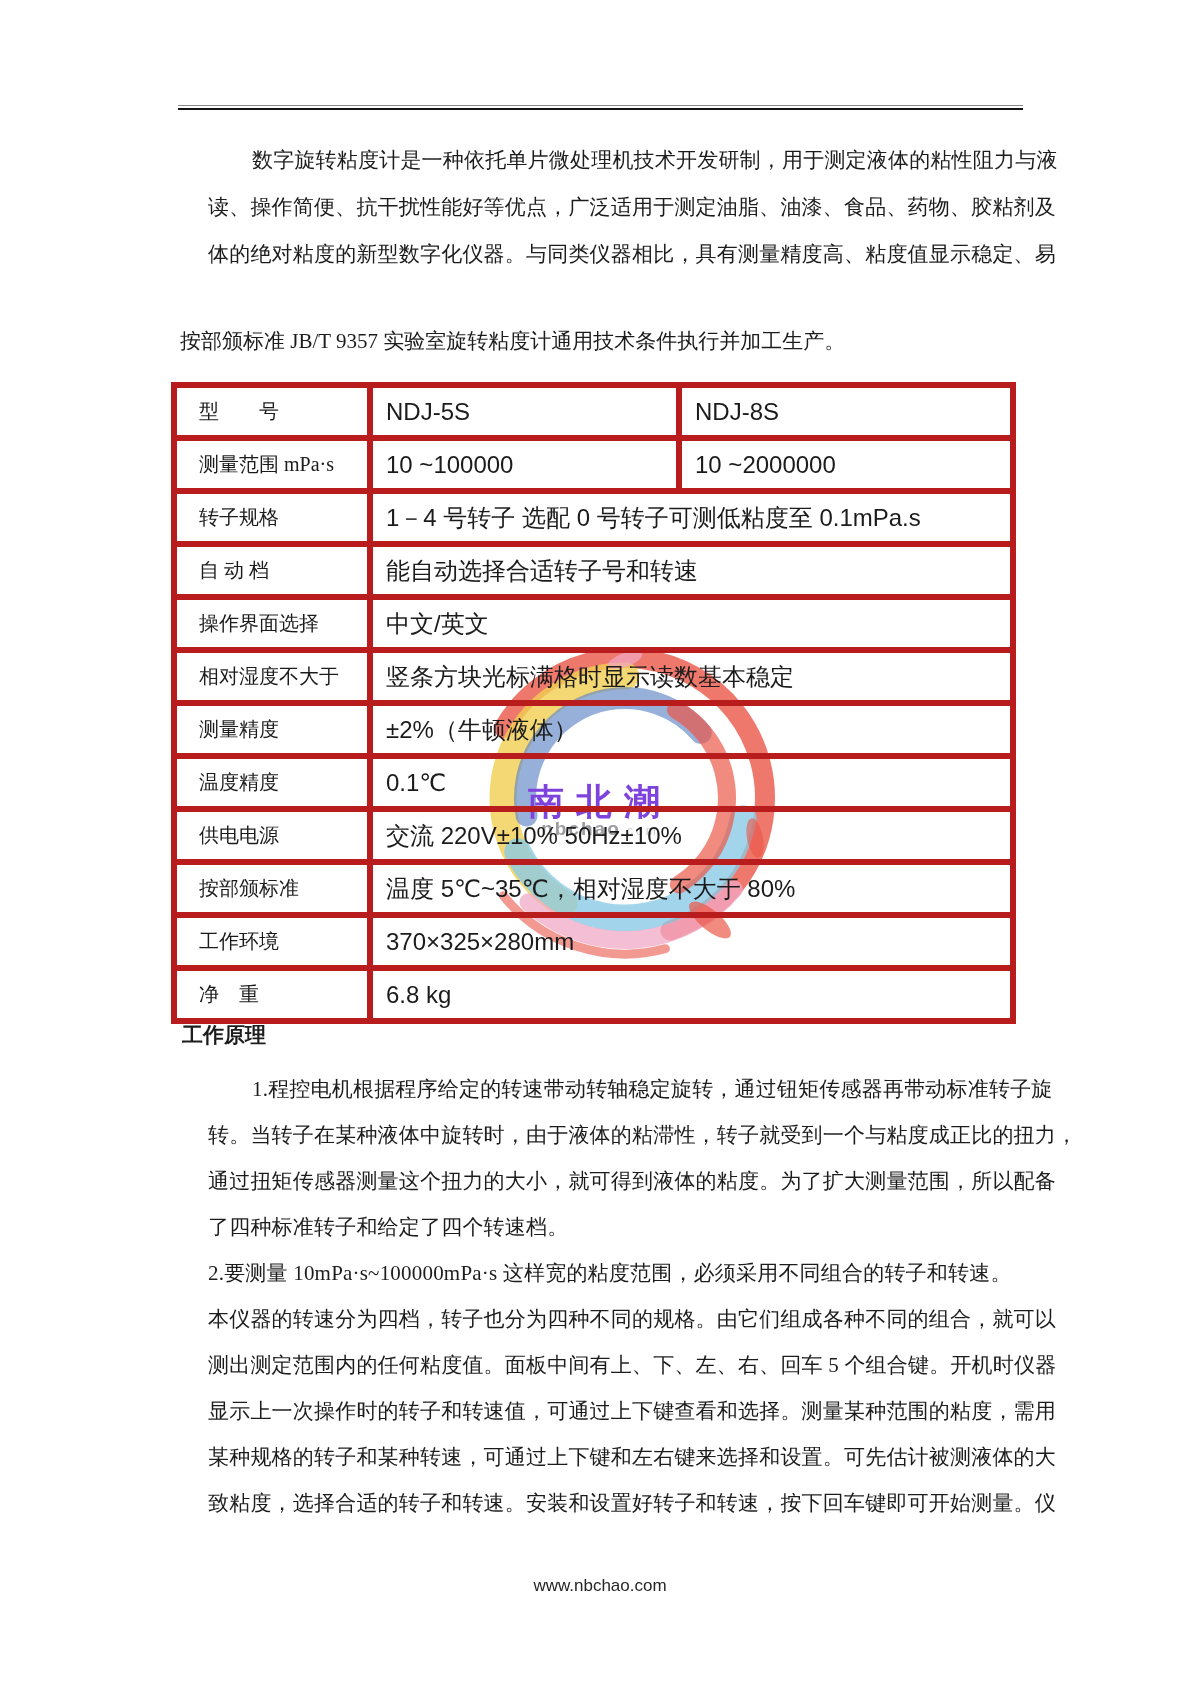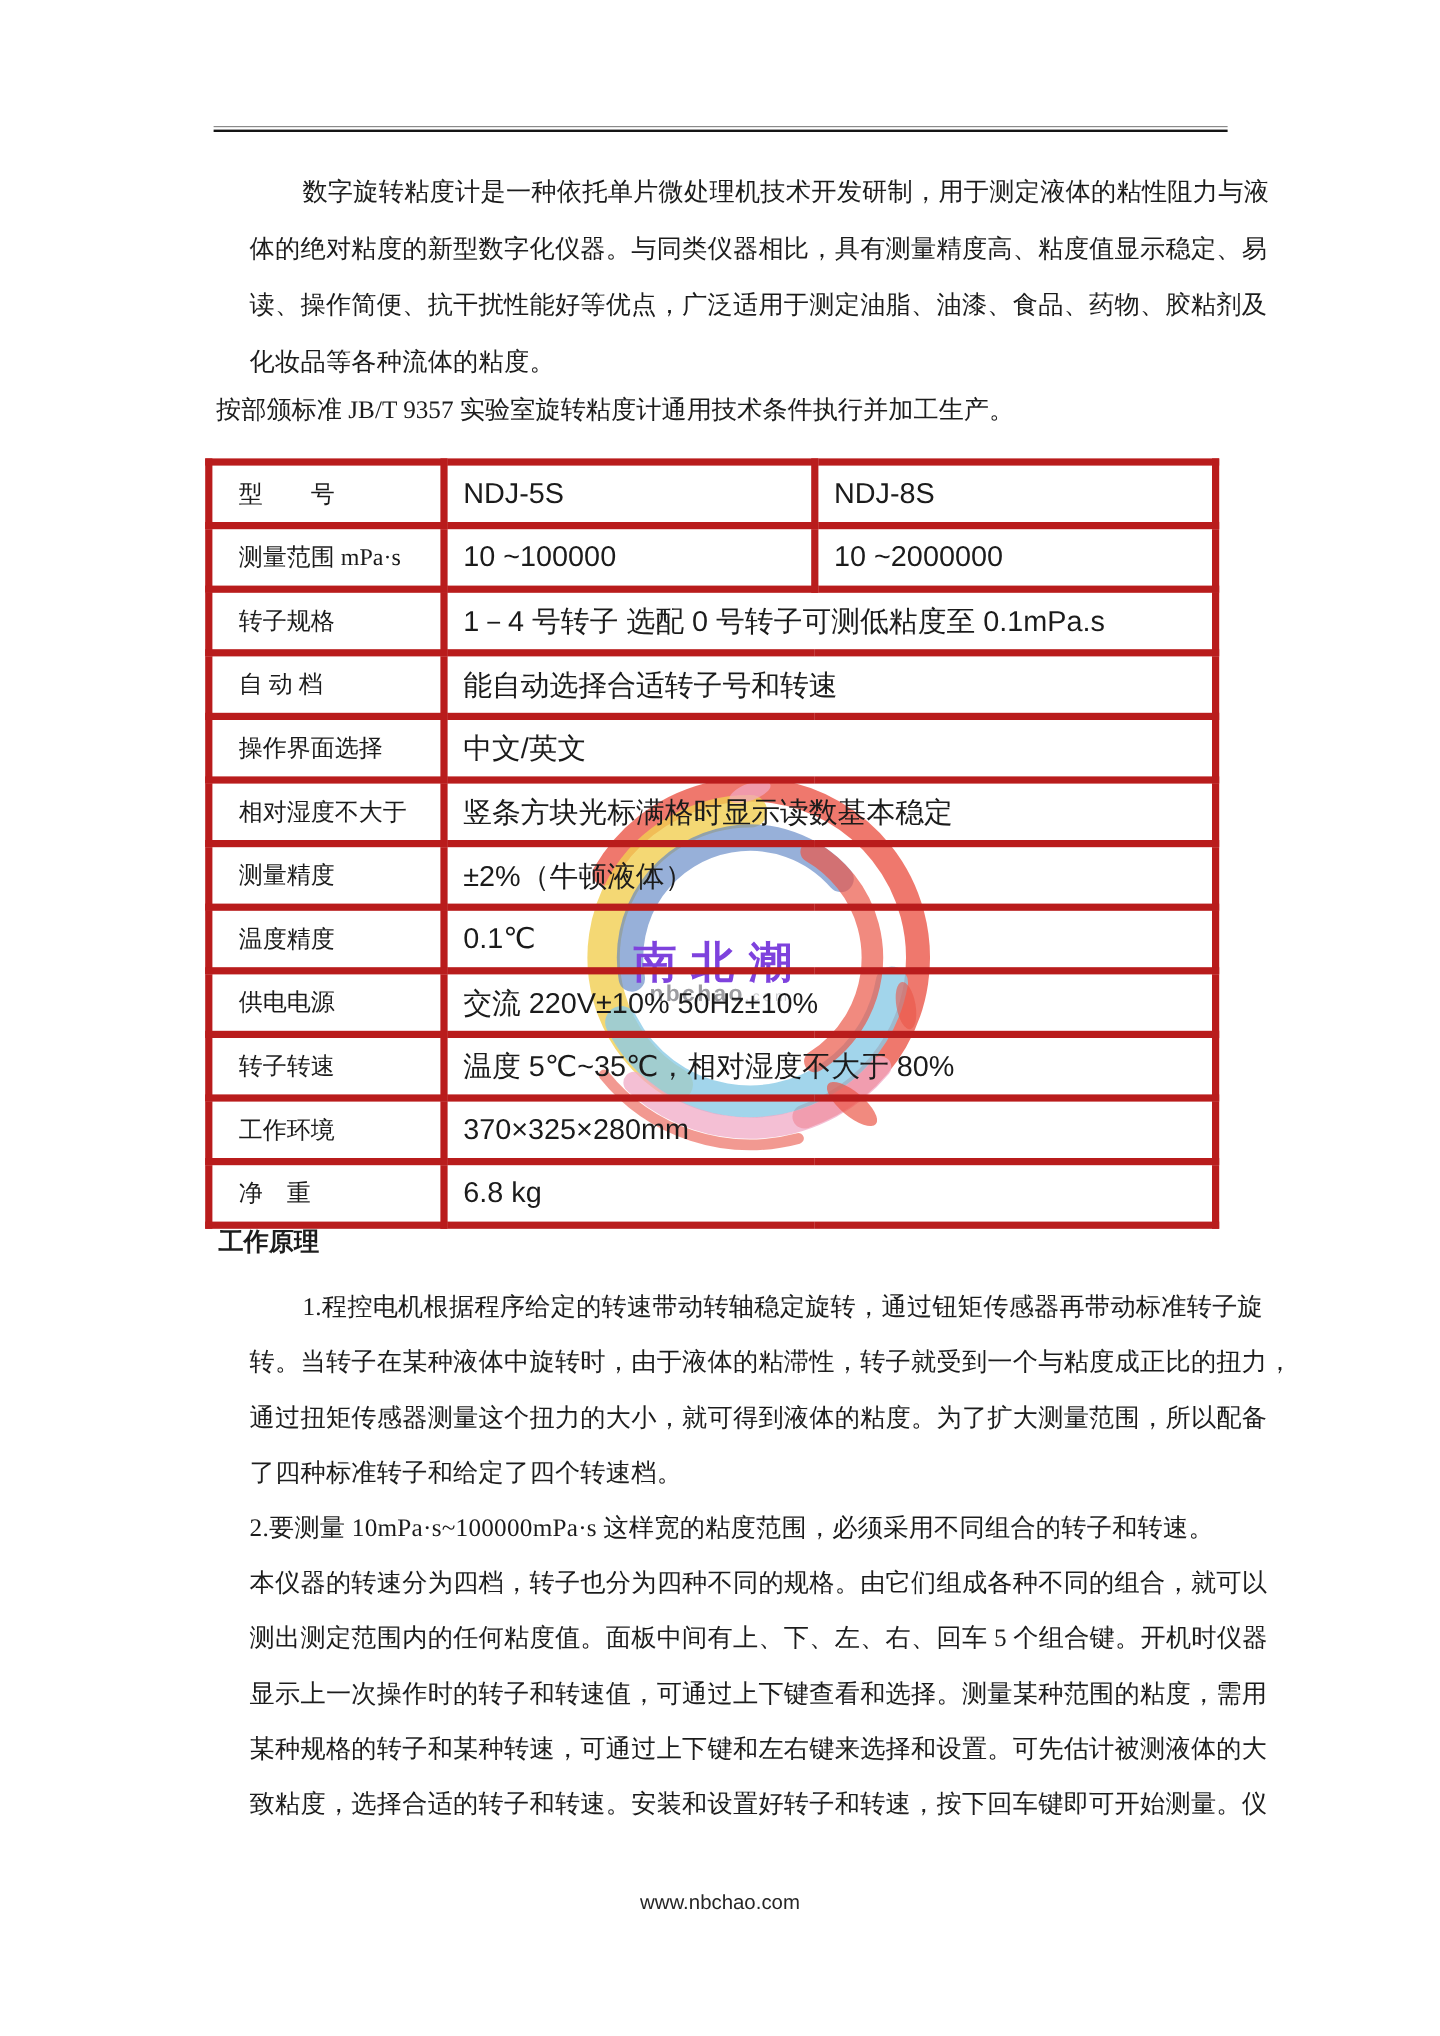--- a/index.html
+++ b/index.html
@@ -52,23 +52,22 @@
   .wm-domain .b{font-size:19px;font-weight:bold;color:#8f8f93;letter-spacing:2px;}
   .wm-domain .t{font-size:12px;color:#c6c6c9;letter-spacing:3px;}
 </style>
 </head>
 <body>
 
 <div class="top-rule"></div>
 
 <div class="para intro">
   <div class="line indent">数字旋转粘度计是一种依托单片微处理机技术开发研制，用于测定液体的粘性阻力与液</div>
+  <div class="line">读、操作简便、抗干扰性能好等优点，广泛适用于测定油脂、油漆、食品、药物、胶粘剂及</div>
   <div class="line">体的绝对粘度的新型数字化仪器。与同类仪器相比，具有测量精度高、粘度值显示稳定、易</div>
-  <div class="line">读、操作简便、抗干扰性能好等优点，广泛适用于测定油脂、油漆、食品、药物、胶粘剂及</div>
-  <div class="line">化妆品等各种流体的粘度。</div>
 </div>
 
 <div class="standard-line">按部颁标准 JB/T 9357 实验室旋转粘度计通用技术条件执行并加工生产。</div>
 
 <div class="watermark">
   <svg width="345" height="334" viewBox="0 0 345 334" xmlns="http://www.w3.org/2000/svg">
     <g fill="none" stroke-linecap="round">
       <circle cx="170" cy="170" r="140" stroke="#e8402f" stroke-width="20" opacity="0.8" stroke-dasharray="540 340" transform="rotate(-150 170 170)"></circle>
       <circle cx="170" cy="170" r="122" stroke="#f0c83a" stroke-width="27" opacity="0.8" stroke-dasharray="320 447" transform="rotate(120 170 170)"></circle>
       <circle cx="170" cy="170" r="120" stroke="#7cc4e4" stroke-width="27" opacity="0.8" stroke-dasharray="300 454" transform="rotate(10 170 170)"></circle>
@@ -124,21 +123,21 @@
     </tr>
     <tr>
       <td class="lbl">温度精度</td>
       <td class="val" colspan="2">0.1℃</td>
     </tr>
     <tr>
       <td class="lbl">供电电源</td>
       <td class="val" colspan="2">交流 220V±10% 50Hz±10%</td>
     </tr>
     <tr>
-      <td class="lbl">转子转速</td>
+      <td class="lbl">按部颁标准</td>
       <td class="val" colspan="2">温度 5℃~35℃，相对湿度不大于 80%</td>
     </tr>
     <tr>
       <td class="lbl">工作环境</td>
       <td class="val" colspan="2">370×325×280mm</td>
     </tr>
     <tr>
       <td class="lbl">净　重</td>
       <td class="val" colspan="2">6.8 kg</td>
     </tr>

